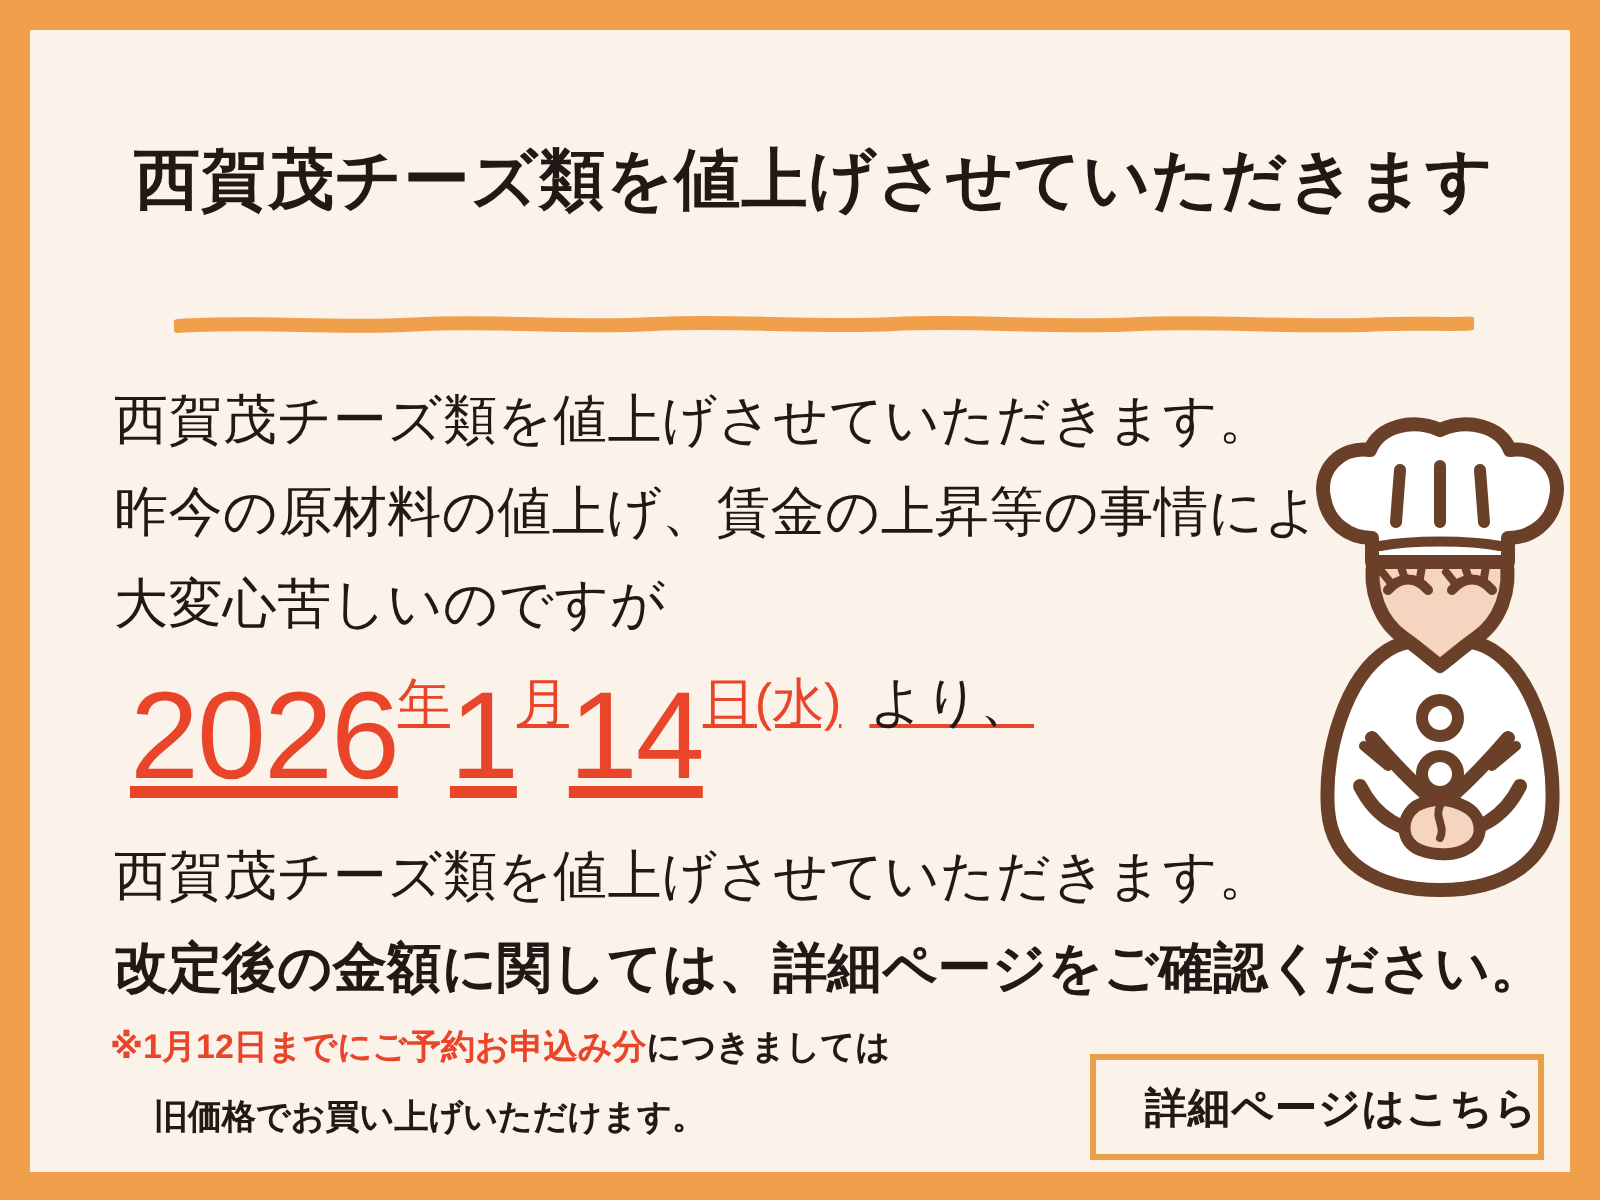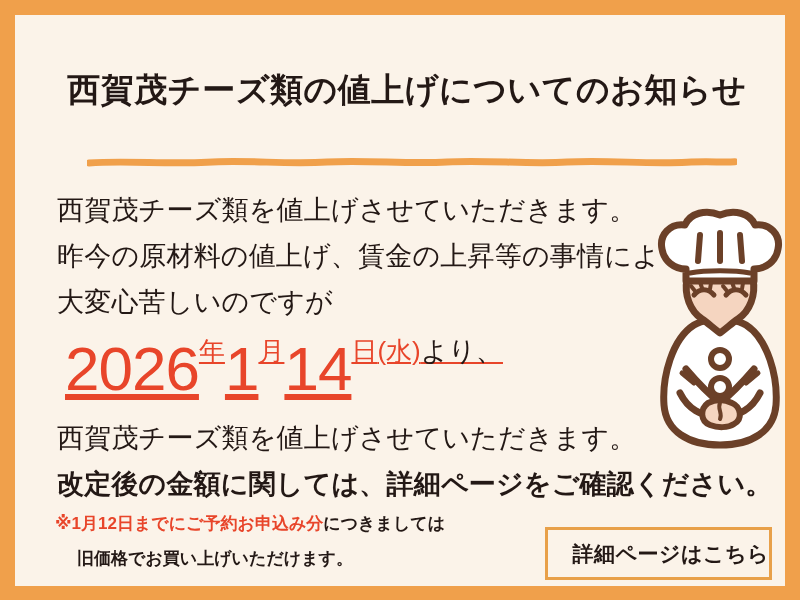--- a/index.html
+++ b/index.html
@@ -88,20 +88,21 @@
   .date-unit {
     font-size: 26px;
     letter-spacing: 0px;
   }
   .date-dow {
     font-size: 26px;
   }
   .date-suffix {
     font-size: 27px;
     color: #231815;
+    margin-left: 14px;
   }
 
   
   .note-line {
     position: absolute;
     color: #231815;
     font-size: 17px;
     font-weight: bold;
     line-height: 1;
     white-space: nowrap;
@@ -141,21 +142,21 @@
     width: 140px;
     height: 248px;
   }
 </style>
 </head>
 <body>
 
 <div id="poster">
   <div id="inner">
 
-    <div class="title">西賀茂チーズ類の値上げについてのお知らせ</div>
+    <div class="title">西賀茂チーズ類を値上げさせていただきます</div>
 
     <div class="divider">
       <svg width="650" height="16" viewBox="0 0 650 16" xmlns="http://www.w3.org/2000/svg" aria-hidden="true">
         <path d="M2,9 C40,6.2 80,10.6 120,8.2 C160,5.9 200,10.4 240,8.0
                  C280,5.8 320,10.2 360,8.0 C400,5.9 440,10.3 480,8.1
                  C520,6.0 560,10.2 600,8.2 C620,7.3 636,8.4 648,7.8" stroke="#F0A04B" stroke-width="7" stroke-linecap="round" fill="none"></path>
       </svg>
     </div>
 
     <div class="body-line l1">西賀茂チーズ類を値上げさせていただきます。</div>

